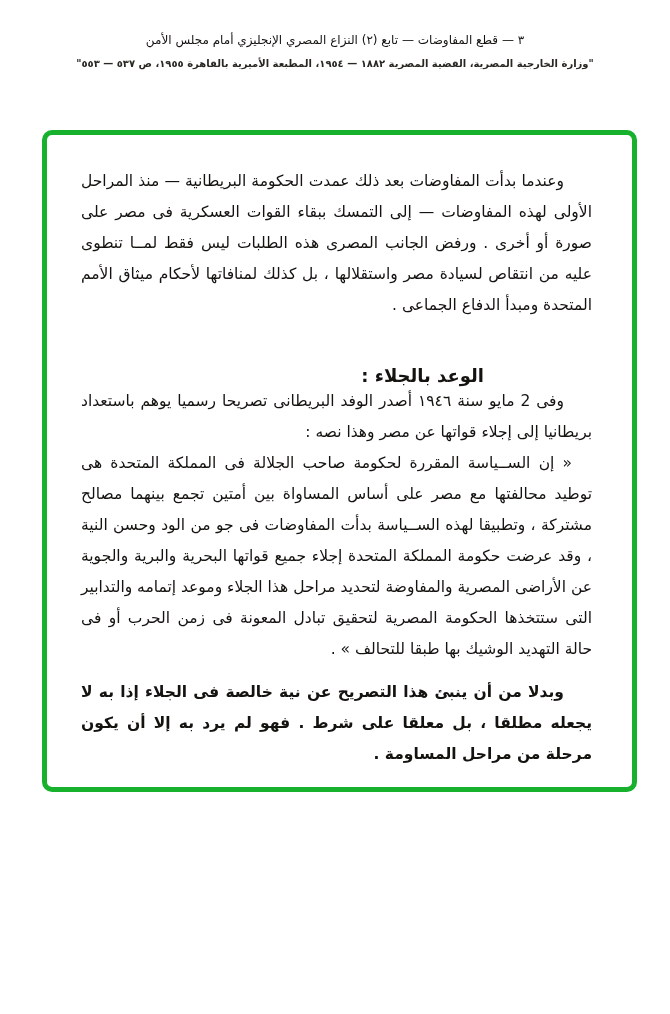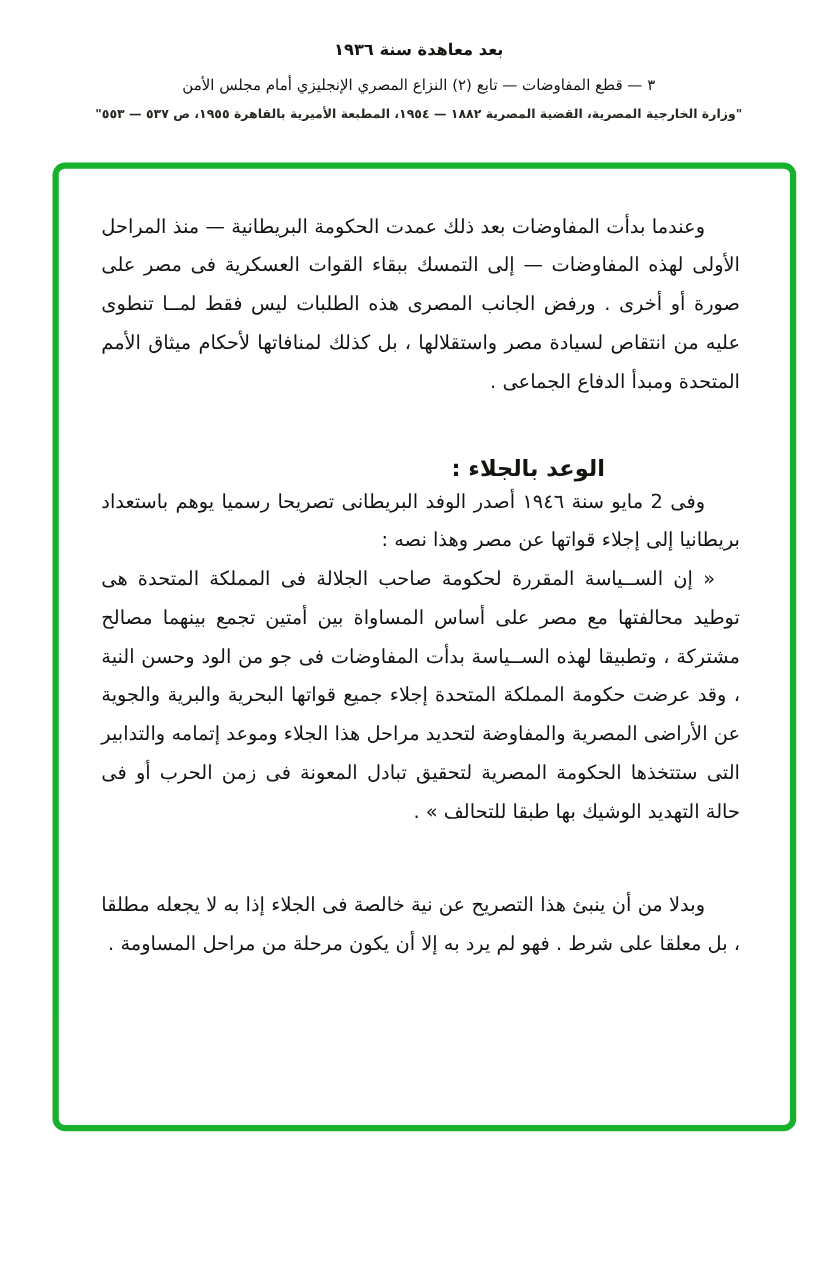--- a/index.html
+++ b/index.html
@@ -34,38 +34,38 @@
   .header-line3 {
     font-size: 10px;
     font-weight: bold;
     color: #2a2722;
   }
   .frame {
     position: absolute;
     left: 42px;
     top: 130px;
     width: 595px;
-    height: 775px;
+    height: 662px;
     box-sizing: border-box;
     border: 5px solid #17b12e;
     border-radius: 10px;
     background: #ffffff;
   }
   .frame-inner {
     padding: 31px 40px 0 34px;
   }
   .para {
     font-size: 15.5px;
     line-height: 31px;
     text-align: justify;
     text-indent: 28px;
     margin: 0;
   }
   .quote { text-indent: 20px; }
-  .para3 { margin-top: 44px; }
+  .para3 { margin-top: 12px; font-weight: bold; }
   .heading {
     font-size: 18px;
     font-weight: 600;
     margin: 0;
   }
   .heading1 {
     margin-top: 44px;
     margin-right: 108px;
   }
   .heading2 {
@@ -78,21 +78,20 @@
     text-align: justify;
     text-indent: 14px;
     margin: 34px 4px 0 0;
     font-weight: 500;
   }
 </style>
 </head>
 <body>
 
 <header class="header">
-  <div class="header-line1">بعد معاهدة سنة ١٩٣٦</div>
   <div class="header-line2">٣ — قطع المفاوضات — تابع (٢) النزاع المصري الإنجليزي أمام مجلس الأمن</div>
   <div class="header-line3">"وزارة الخارجية المصرية، القضية المصرية ١٨٨٢ — ١٩٥٤، المطبعة الأميرية بالقاهرة ١٩٥٥، ص ٥٣٧ — ٥٥٣"</div>
 </header>
 
 <div class="frame">
   <div class="frame-inner">
     <p class="para">وعندما بدأت المفاوضات بعد ذلك عمدت الحكومة البريطانية — منذ المراحل الأولى لهذه المفاوضات — إلى التمسك ببقاء القوات العسكرية فى مصر على صورة أو أخرى . ورفض الجانب المصرى هذه الطلبات ليس فقط لمــا تنطوى عليه من انتقاص لسيادة مصر واستقلالها ، بل كذلك لمنافاتها لأحكام ميثاق الأمم المتحدة ومبدأ الدفاع الجماعى .</p>
     <p class="heading heading1">الوعد بالجلاء :</p>
     <p class="para">وفى 2 مايو سنة ١٩٤٦ أصدر الوفد البريطانى تصريحا رسميا يوهم باستعداد بريطانيا إلى إجلاء قواتها عن مصر وهذا نصه :</p>
     <p class="para quote">« إن الســياسة المقررة لحكومة صاحب الجلالة فى المملكة المتحدة هى توطيد محالفتها مع مصر على أساس المساواة بين أمتين تجمع بينهما مصالح مشتركة ، وتطبيقا لهذه الســياسة بدأت المفاوضات فى جو من الود وحسن النية ، وقد عرضت حكومة المملكة المتحدة إجلاء جميع قواتها البحرية والبرية والجوية عن الأراضى المصرية والمفاوضة لتحديد مراحل هذا الجلاء وموعد إتمامه والتدابير التى ستتخذها الحكومة المصرية لتحقيق تبادل المعونة فى زمن الحرب أو فى حالة التهديد الوشيك بها طبقا للتحالف » .</p>

